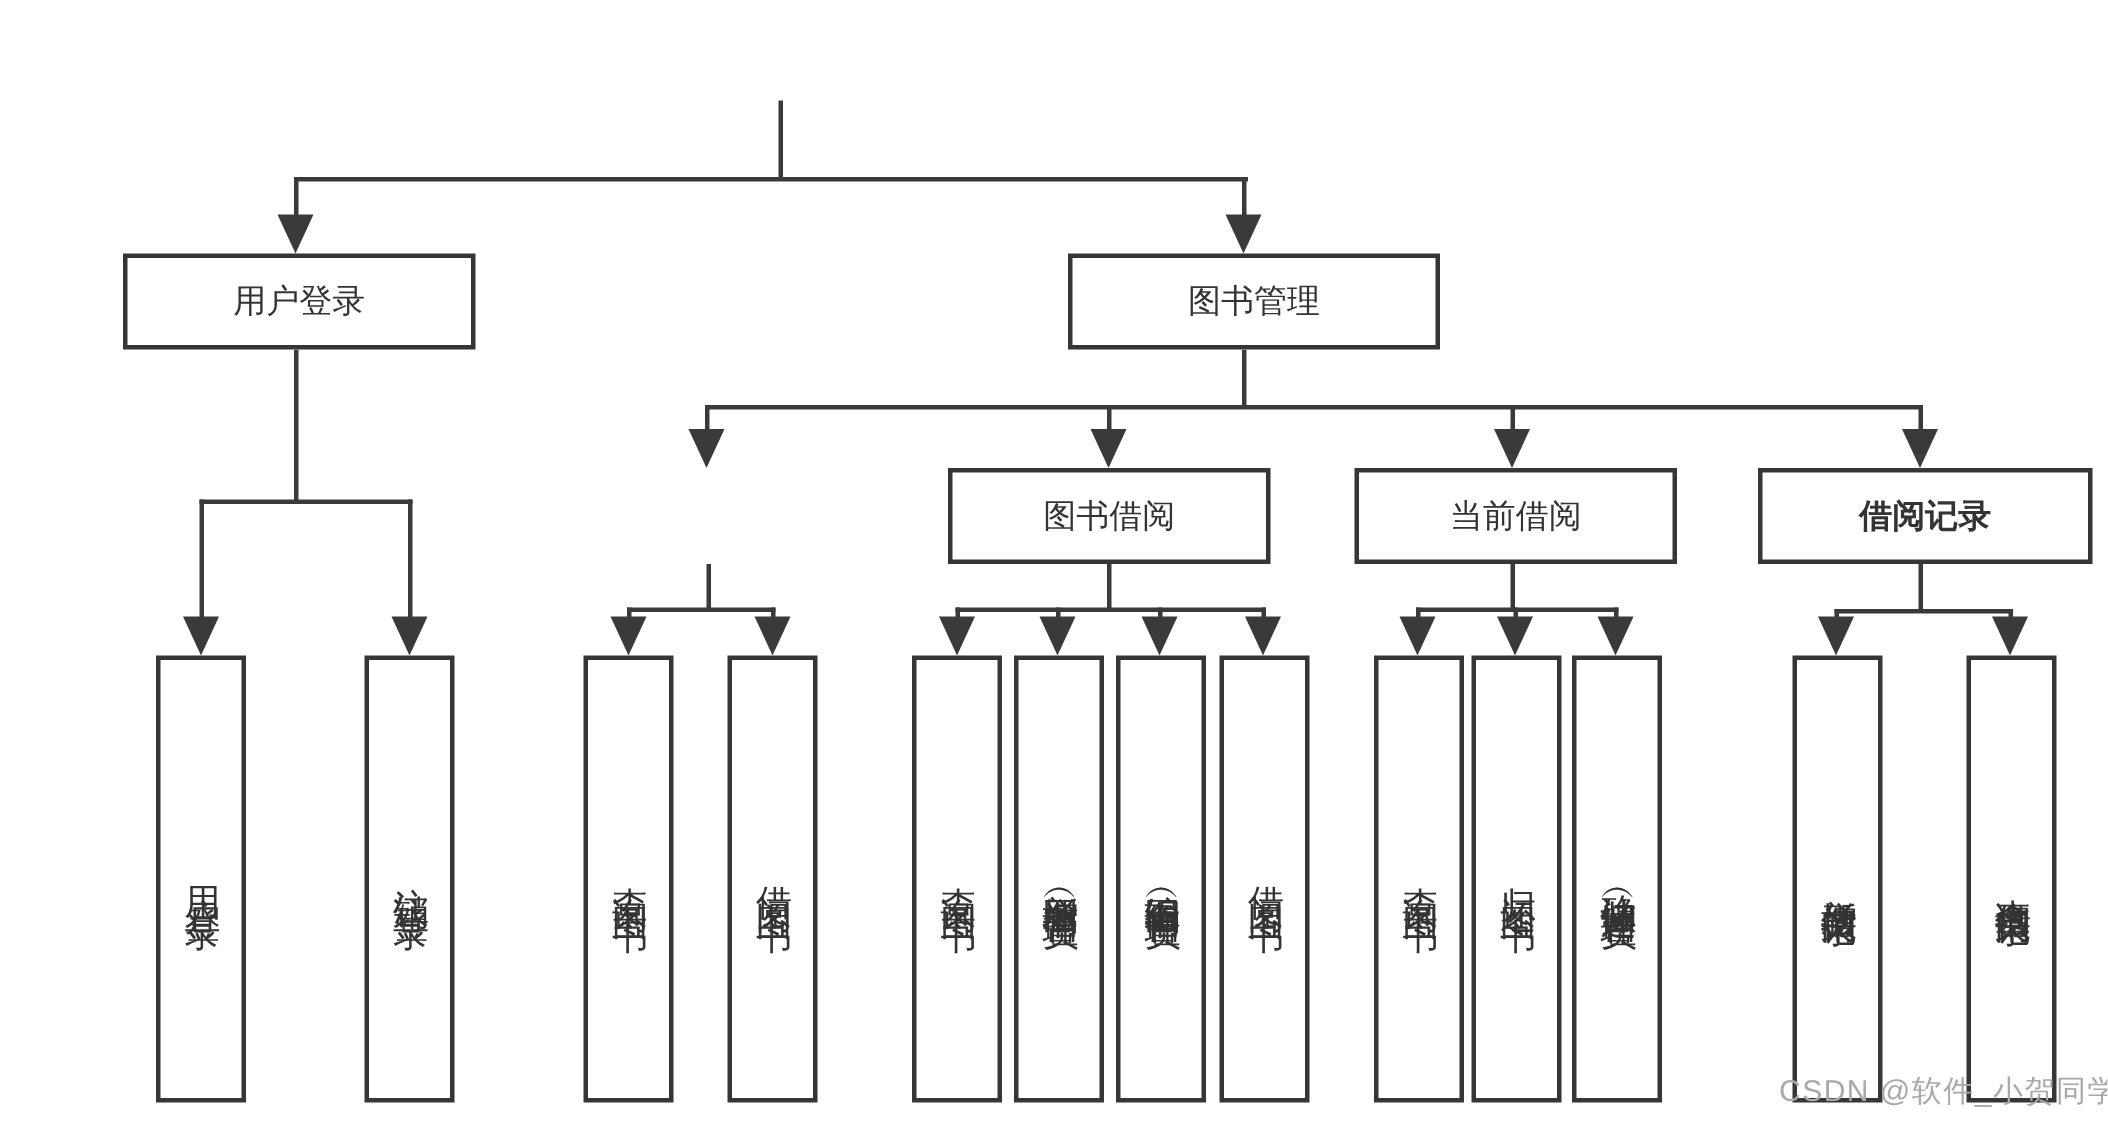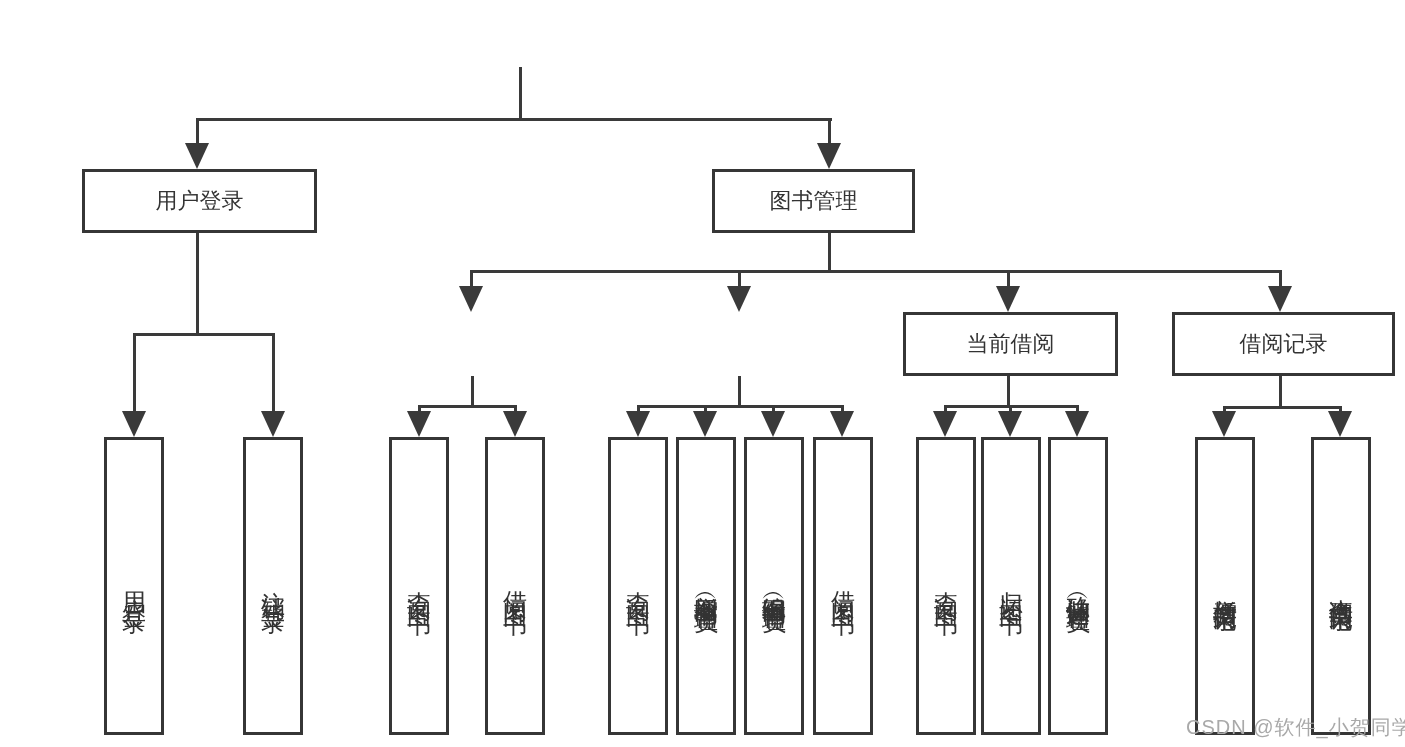--- a/index.html
+++ b/index.html
@@ -37,31 +37,34 @@
 </head>
 <body>
 
 <div id="stage">
 
 
   <div class="hbox" style="left:82px;top:169px;width:235px;height:64px;">
     <span>用户登录</span>
   </div>
 
-  <div class="hbox" style="left:712px;top:169px;width:203px;height:64px;">
+  <div class="hbox" style="left:712px;top:169px;width:248px;height:64px;">
     <span>图书管理</span>
   </div>
 
 
+  <div class="hbox" style="left:632px;top:312px;width:215px;height:64px;">
+    <span>图书借阅</span>
+  </div>
 
   <div class="hbox" style="left:903px;top:312px;width:215px;height:64px;">
     <span>当前借阅</span>
   </div>
 
-  <div class="hbox" style="left:1172px;top:312px;width:223px;height:64px;">
+  <div class="hbox" style="left:1172px;top:312px;width:223px;height:64px;font-weight:bold;">
     <span>借阅记录</span>
   </div>
 
   <div class="vbox" style="left:104px;">
     <span>用户登录</span>
   </div>
   <div class="vbox" style="left:243px;">
     <span>注销登录</span>
   </div>
 

